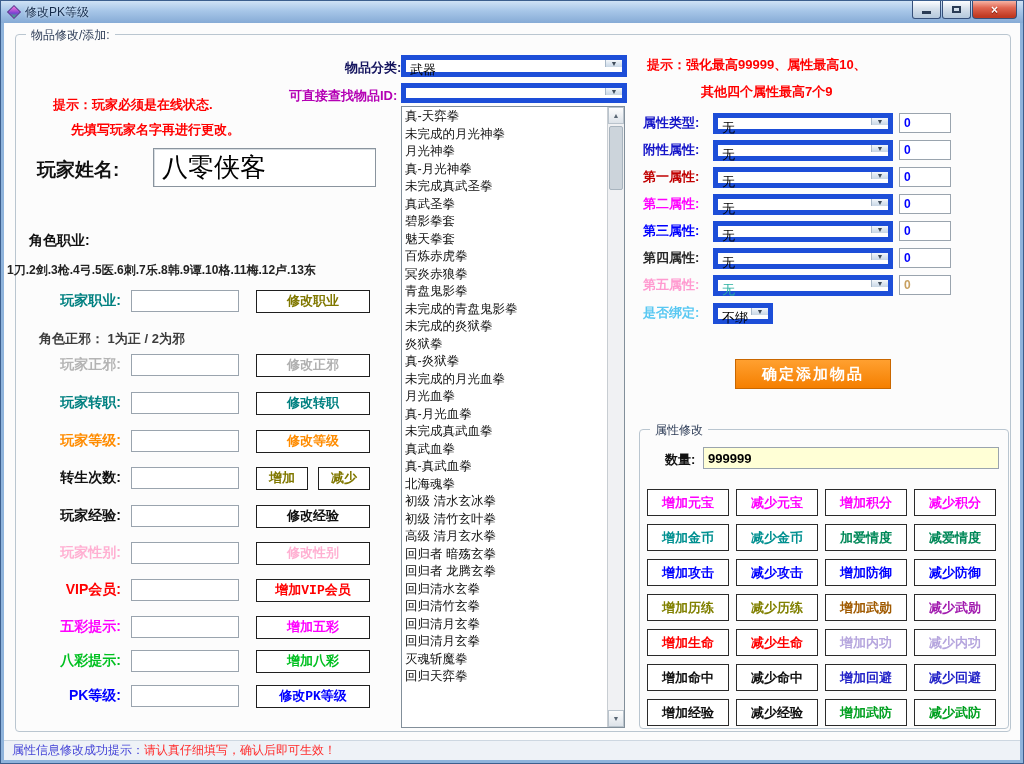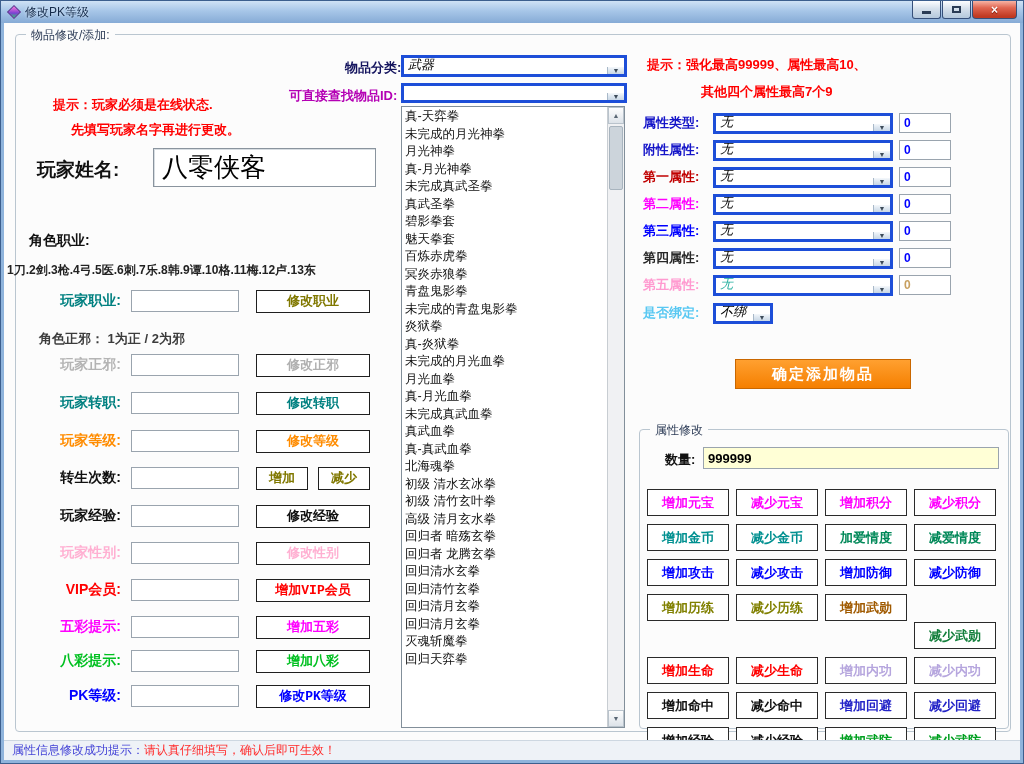--- a/index.html
+++ b/index.html
@@ -31,21 +31,21 @@
 
   
   .groupbox { position:absolute; border:1px solid #bac6d0; border-radius:4px; }
   .gb-legend { position:absolute; top:-8px; left:10px; background:#fcfcfc; padding:0 5px; font-size:12px; color:#2b3a55; }
 
   
   .tb { background:#fff; border:1px solid #9aa4ae; font-size:13px; padding:0 4px; font-family:inherit; }
   input.tb { outline:none; }
   .btn { background:#fff; border:1px solid #1f1f1f; font-weight:bold; font-size:13px;
     display:flex; align-items:center; justify-content:center; cursor:pointer; font-family:Liberation Mono, monospace; }
-  .combo { background:#fff; border:3px solid #1d4ed8; display:flex; align-items:flex-end;font-style:italic; }
+  .combo { background:#fff; border:5px solid #1d4ed8; display:flex; align-items:flex-start; }
   .combo-text { flex:1; padding:1px 4px 0; font-size:13px; white-space:nowrap; overflow:hidden; }
   .combo-arrow { width:17px; display:flex; align-items:center; justify-content:center; font-size:7px; color:#3e4c5a;
     background:linear-gradient(#f5f8fb,#dce6f0 50%,#c9d7e5); border-left:1px solid #a8b8c8; }
 
   
   .tip-red { position:absolute; color:#ff0000; font-weight:bold; font-size:13px; white-space:nowrap; }
   .name-label { position:absolute; left:36px; top:156px; font-size:19px; font-weight:bold; color:#111; }
   .name-input { position:absolute; left:152px; top:147px; width:223px; height:39px; font-size:26px; padding-left:8px;
     border:1px solid #8a949e; box-shadow:inset 1px 1px 0 #d7dde2; }
   .class-label { position:absolute; left:28px; top:231px; font-size:14px; font-weight:bold; color:#111; }
@@ -74,21 +74,21 @@
 
   
   .attr-rows { position:absolute; left:642px; top:111px; }
   .arow-line { display:flex; align-items:center; height:22px; margin-bottom:5px; }
   .alabel { width:66px; font-size:13px; font-weight:bold; white-space:nowrap; }
   .acombo { width:180px; height:21px; margin-left:4px; }
   .aval { width:52px; height:20px; margin-left:6px; display:flex; align-items:center; font-weight:bold; font-size:12px; }
   .bind-row { position:absolute; left:642px; top:301px; display:flex; align-items:center; height:22px; }
   .bind-label { width:66px; font-size:13px; font-weight:bold; color:#59c8f2; }
   .bind-combo { width:60px; height:21px; margin-left:4px; }
-  .add-item-btn { position:absolute; left:734px; top:358px; width:176px; height:30px;
+  .add-item-btn { position:absolute; left:734px; top:358px; width:156px; height:30px;
     background:linear-gradient(#ffa030,#f57f00); border:1px solid #c96700; color:#fff; font-weight:bold; font-size:15px;
     display:flex; align-items:center; justify-content:center; cursor:pointer; letter-spacing:2px; }
   .attr-group { left:638px; top:428px; width:370px; height:300px; }
   .qty-label { position:absolute; left:664px; top:450px; font-size:13px; font-weight:bold; color:#111; }
   .qty-input { position:absolute; left:702px; top:446px; width:296px; height:22px; background:#ffffd6; font-weight:bold; }
   .agrid { position:absolute; left:646px; top:488px; display:grid; grid-template-columns:repeat(4,82px); gap:8px 7px; }
   .gbtn { width:82px; height:27px; background:#fff; border:1px solid #2a2a2a; font-weight:bold; font-size:13px;
     display:flex; align-items:center; justify-content:center; cursor:pointer; font-family:inherit; }
 </style>
 </head>
@@ -229,20 +229,21 @@
         <div class="li">魅天拳套</div>
 
         <div class="li">百炼赤虎拳</div>
 
         <div class="li">冥炎赤狼拳</div>
 
         <div class="li">青盘鬼影拳</div>
 
         <div class="li">未完成的青盘鬼影拳</div>
 
+        <div class="li">未完成的炎狱拳</div>
 
         <div class="li">炎狱拳</div>
 
         <div class="li">真-炎狱拳</div>
 
         <div class="li">未完成的月光血拳</div>
 
         <div class="li">月光血拳</div>
 
         <div class="li">真-月光血拳</div>
@@ -395,21 +396,21 @@
       <button class="gbtn" style="color: rgb(0, 0, 255);">增加防御</button>
 
       <button class="gbtn" style="color: rgb(0, 0, 255);">减少防御</button>
 
       <button class="gbtn" style="color: rgb(128, 128, 0);">增加历练</button>
 
       <button class="gbtn" style="color: rgb(128, 128, 0);">减少历练</button>
 
       <button class="gbtn" style="color: rgb(160, 90, 0);">增加武勋</button>
 
-      <button class="gbtn" style="color: #15803d; margin-top: 28px;">减少武勋</button>
+      <button class="gbtn" style="color: #a21caf;">减少武勋</button>
 
       <button class="gbtn" style="color: rgb(255, 0, 0);">增加生命</button>
 
       <button class="gbtn" style="color: rgb(255, 0, 0);">减少生命</button>
 
       <button class="gbtn" style="color: rgb(182, 166, 222);">增加内功</button>
 
       <button class="gbtn" style="color: rgb(182, 166, 222);">减少内功</button>
 
       <button class="gbtn" style="color: rgb(16, 16, 16);">增加命中</button>

